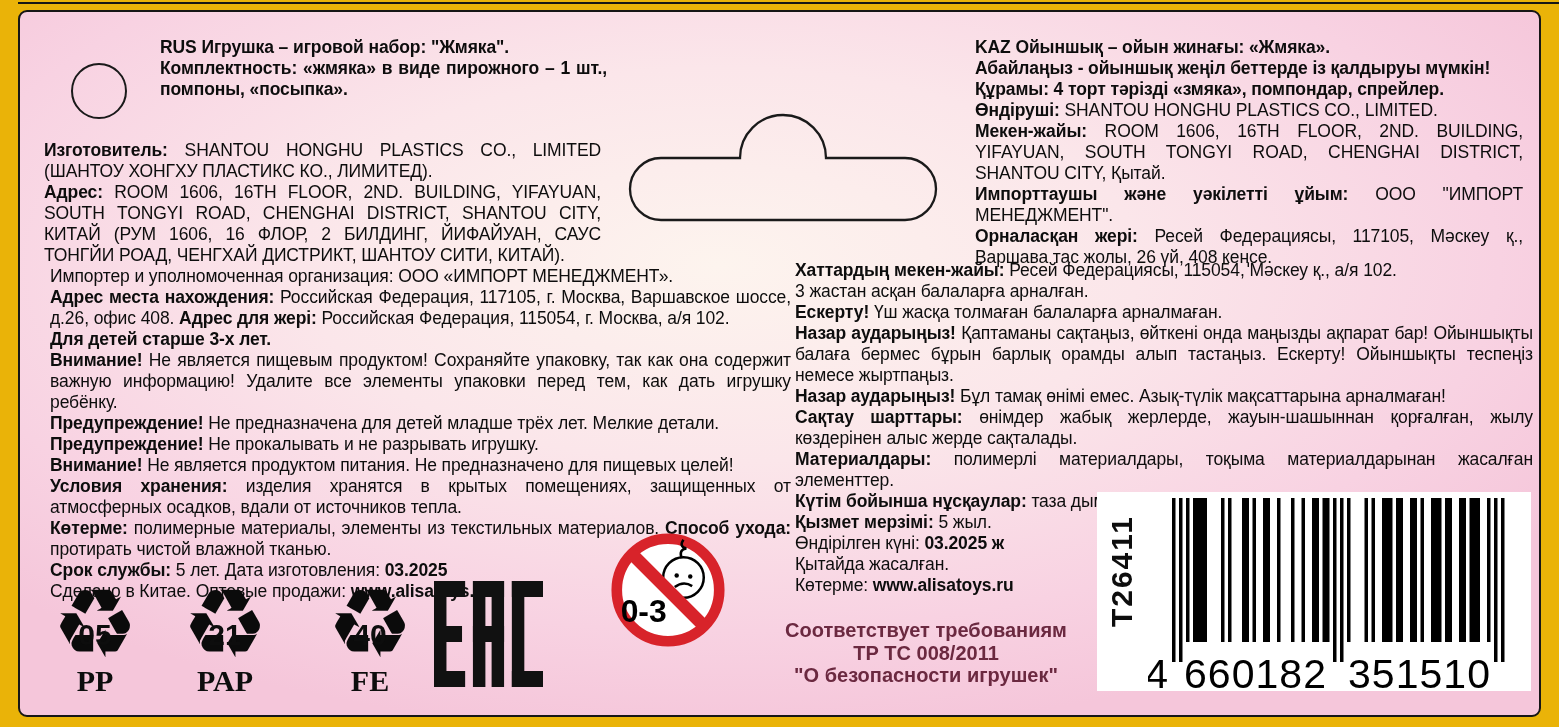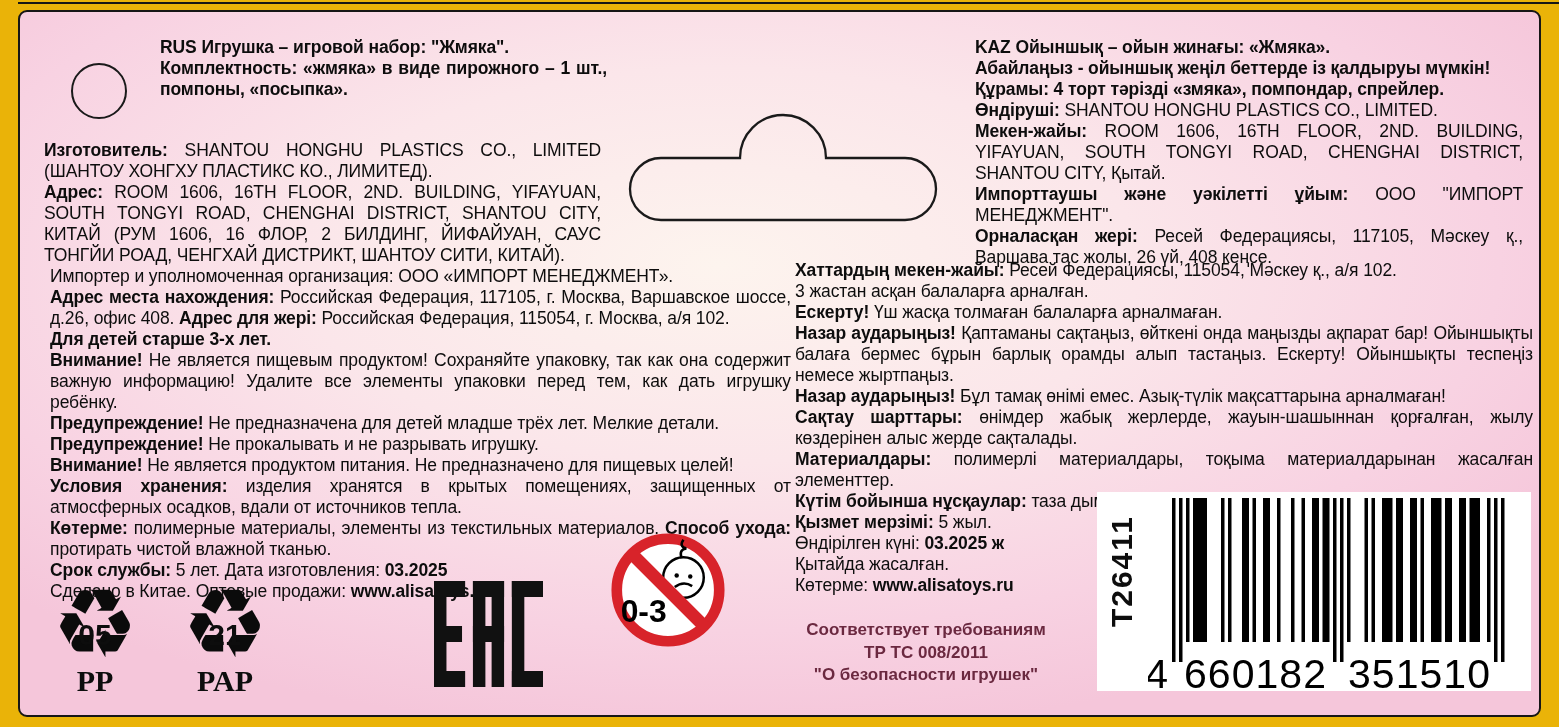--- a/index.html
+++ b/index.html
@@ -26,21 +26,21 @@
   .recycle-code{margin-top:-8px;font-weight:bold;font-size:30px;font-family:Liberation Serif, serif;}
   .eac{position:absolute;left:434px;top:581px;width:109px;height:106px;}
   .age-icon{position:absolute;left:610px;top:532px;width:116px;height:116px;}
   .age-ring{fill:#fff;stroke:var(--warning-red,#d8232a);stroke-width:11px;}
   .face{fill:#fff;stroke:#000;stroke-width:2.6px;}
   .ln{fill:none;stroke:#000;stroke-width:2.6px;}
   .age-stripe{stroke:var(--warning-red,#d8232a);stroke-width:13px;}
   .age-text{font-weight:bold;font-size:33px;fill:#000;}
   .age-caption{position:absolute;left:552px;top:652px;width:235px;text-align:center;font-size:26px;font-weight:500;}
   .conformity{position:absolute;left:772px;top:619px;width:308px;text-align:center;font-weight:bold;
-              font-size:17px;line-height:22.5px;color:var(--conformity,#6b2940);}
+              font-size:20px;line-height:22.5px;color:var(--conformity,#6b2940);}
   .bc-box{position:absolute;left:1097px;top:492px;width:434px;height:199px;background:#fff;}
   .bc-sku{position:absolute;left:3px;top:10px;width:44px;height:138px;display:flex;align-items:center;justify-content:center;}
   .bc-sku span{writing-mode:vertical-rl;transform:rotate(180deg);font-weight:bold;font-size:30px;letter-spacing:2px;}
   .bc-bars{position:absolute;left:51px;top:4px;}
 </style>
 </head>
 <body>
 
 <div class="page">
   <div class="sheet-line"></div>
@@ -98,20 +98,25 @@
 
   <div class="recycle" style="left:40px">
     <div class="recycle-glyph"></div>
     <div class="recycle-num">05</div>
     <div class="recycle-code">PP</div>
   </div>
   <div class="recycle" style="left:170px">
     <div class="recycle-glyph"></div>
     <div class="recycle-num">21</div>
     <div class="recycle-code">PAP</div>
+  </div>
+  <div class="recycle" style="left:315px">
+    <div class="recycle-glyph"></div>
+    <div class="recycle-num">40</div>
+    <div class="recycle-code">FE</div>
   </div>
 
   <svg class="eac" viewBox="0 0 140 106" preserveAspectRatio="none">
     <g fill="#111">
       <rect x="0" y="0" width="16" height="106"></rect>
         <rect x="0" y="0" width="40" height="16"></rect>
         <rect x="0" y="45" width="36" height="16"></rect>
         <rect x="0" y="90" width="40" height="16"></rect>
       <rect x="50" y="0" width="16" height="106"></rect>
         <rect x="74" y="0" width="16" height="106"></rect>

